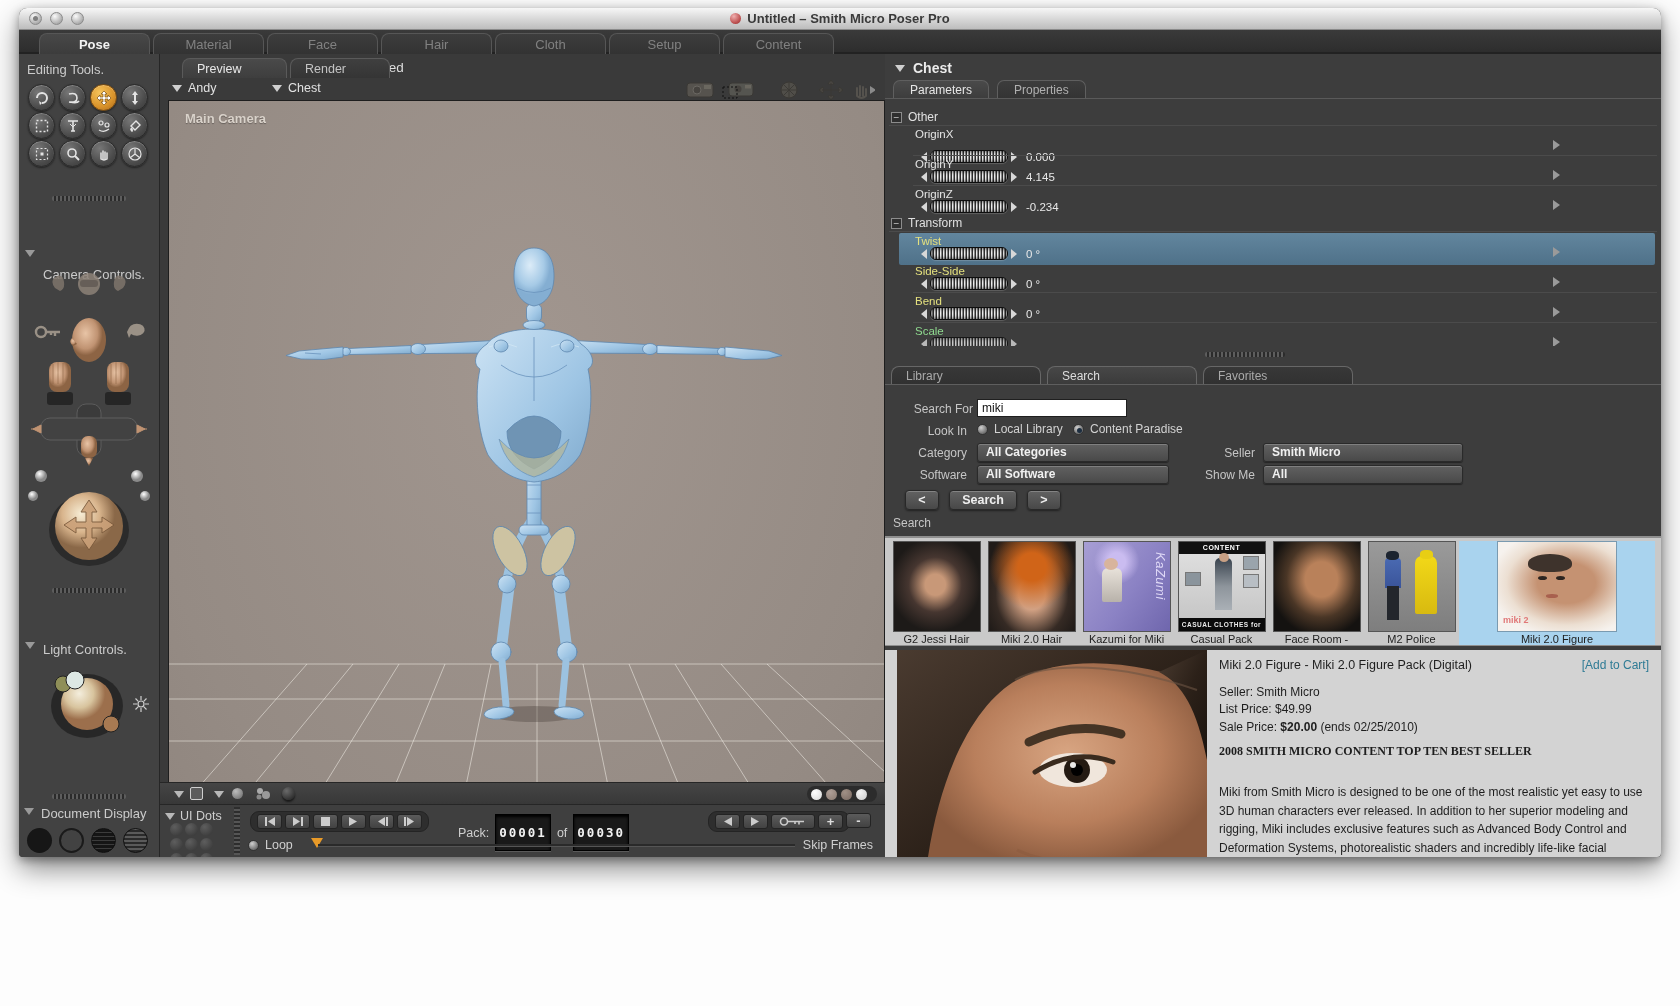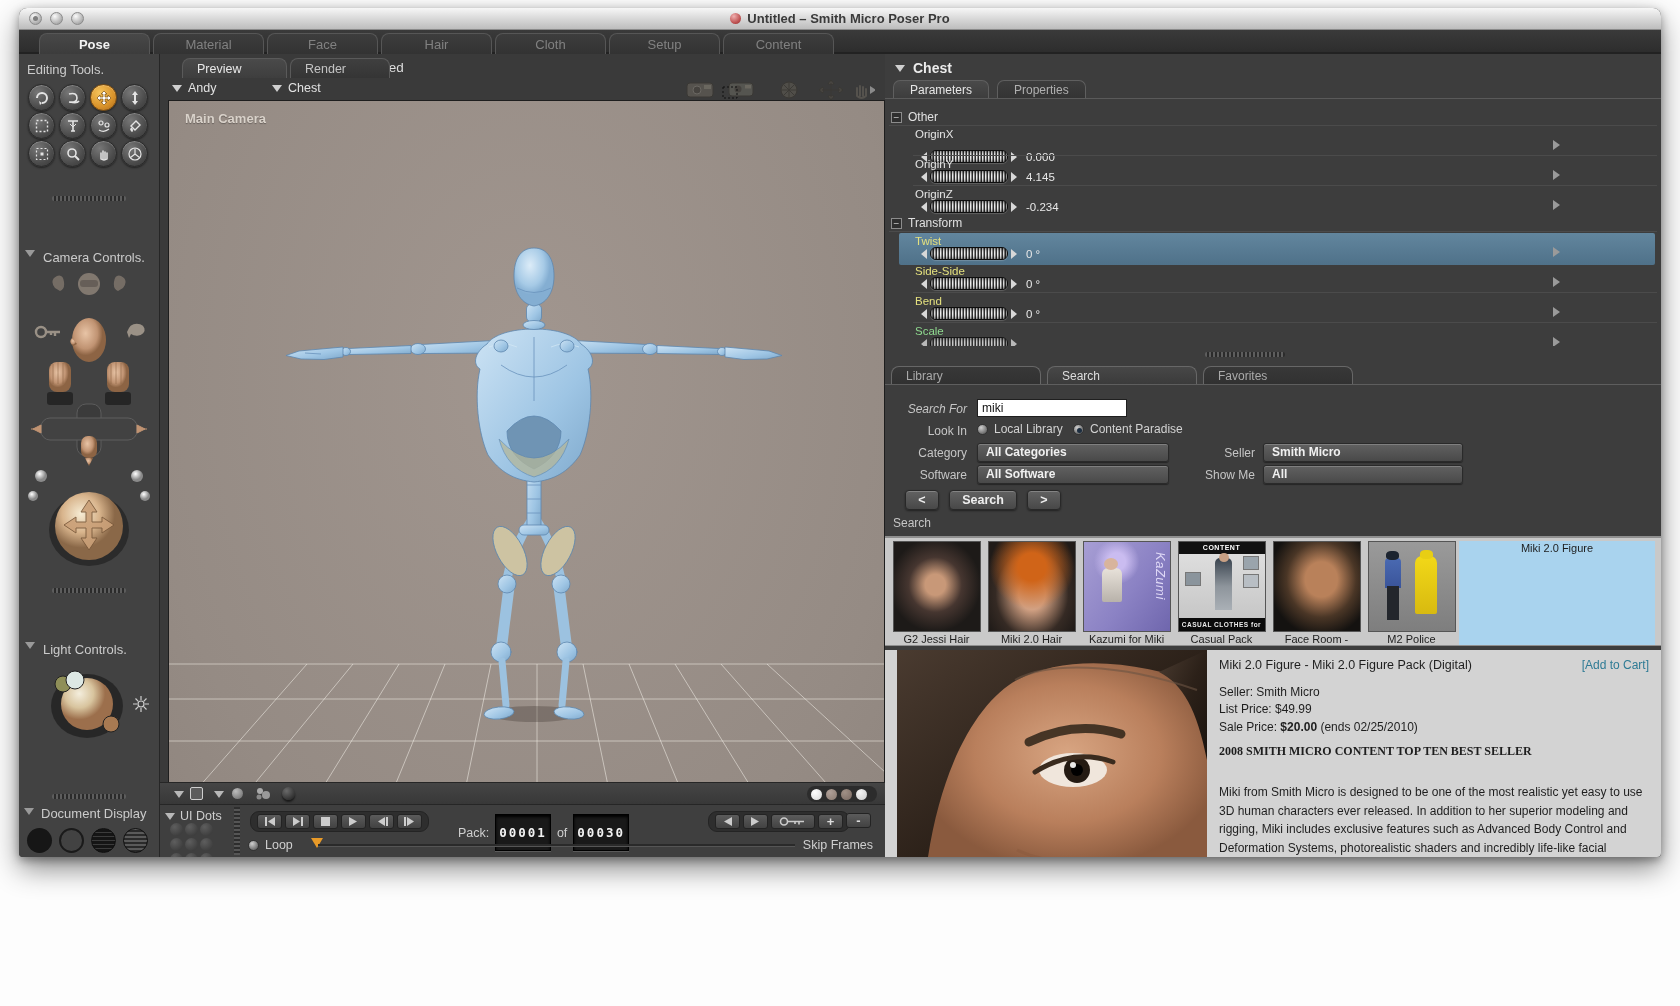--- a/index.html
+++ b/index.html
@@ -283,21 +283,21 @@
     </div>
     <div class="toolbtn" style="left:102px; top:86px;">
       <svg width="16" height="16">
           <circle cx="8" cy="8" r="6" fill="none" stroke="#e4e4e4" stroke-width="1.2"></circle>
           <path d="M8,8 V2.5 M8,8 L3.5,11.5 M8,8 L12.5,11.5" stroke="#e4e4e4" stroke-width="1.2"></path>
         </svg>
     </div>
 
     <div class="ribs-h" style="left:33px; top:142px;"></div>
 
-    <div class="side-label" style="left:24px; top:196px;text-align:center;">Camera Controls.</div>
+    <div class="side-label" style="left:24px; top:213px;text-align:center;">Camera Controls.</div>
     <div style="position:absolute; left:6px; top:196px;">
         <div class="tri-down" style="border-top-color:#9a9a9a;"></div>
       </div>
     <svg width="128" height="300" style="position:absolute; left:6px; top:214px;">
       <defs>
         <radialGradient id="skin" cx="40%" cy="35%">
             <stop offset="0%" stop-color="#e8c4a6"></stop>
             <stop offset="70%" stop-color="#c09372"></stop>
             <stop offset="100%" stop-color="#8d6444"></stop>
           </radialGradient>
@@ -745,21 +745,21 @@
       <div class="row-arrow" style="left:668px; top:239px;"></div>
     </div>
 
     <div class="ribs-h" style="left:320px; top:298px; width:80px;"></div>
 
     <div class="lib-tab" style="left:6px; top:312px;">Library</div>
     <div class="lib-tab active" style="left:162px; top:312px;" data_bind="">Search</div>
     <div class="lib-tab" style="left:318px; top:312px;">Favorites</div>
     <div style="position:absolute; left:0; top:330px; width:776px; height:1px; background:#5e5e5e;"></div>
 
-    <div class="form-label" style="left:12px; top:348px;font-style:italic;">Search For</div>
+    <div class="form-label" style="left:18px; top:348px;">Search For</div>
     <input class="search-input" style="left: 92px; top: 345px;" readonly="" value="miki">
 
     <div class="form-label" style="left:12px; top:370px;">Look In</div>
     <div style="position:absolute; left:92px; top:368px; display:flex; align-items:center; gap:6px;">
       <span class="radio"></span>
       <span style="font-size:12px; color:#d2d2d2;">Local Library</span>
     </div>
     <div style="position:absolute; left:188px; top:368px; display:flex; align-items:center; gap:6px;">
       <span class="radio sel"></span>
       <span style="font-size:12px; color:#d2d2d2;">Content Paradise</span>
@@ -818,20 +818,27 @@
         <div class="thumb-img" style="background:linear-gradient(#9a9a9a,#7e7e7e);">
           <span style="position:absolute; left:16px; top:16px; width:16px; height:30px; background:linear-gradient(#4a6ab2,#3a549a); border-radius:4px 4px 0 0;"></span>
           <span style="position:absolute; left:18px; top:44px; width:12px; height:34px; background:#23262c;"></span>
           <span style="position:absolute; left:17px; top:9px; width:13px; height:9px; border-radius:40%; background:#1c2430;"></span>
           <span style="position:absolute; right:18px; top:14px; width:22px; height:58px; background:linear-gradient(#f2d818,#d8ba10); border-radius:7px 7px 2px 2px;"></span>
           <span style="position:absolute; right:22px; top:8px; width:13px; height:9px; border-radius:40%; background:#e8ce14;"></span>
         </div>
         <div class="thumb-label">M2 Police</div>
       </div>
       <div class="thumb sel">
+        <div class="thumb-img" style="width:120px; background:radial-gradient(ellipse at 58% 46%, #c59272 30%, #ecdfd2 62%, #f6f2ee 80%); border-color:#7a9ab0;">
+          <span class="ovl" style="left:5px; bottom:6px; color:#e07878; font-size:9px; font-weight:bold; letter-spacing:0;">miki 2</span>
+          <span style="position:absolute; left:30px; top:12px; width:44px; height:18px; border-radius:50% 50% 40% 40%; background:#3e332c;"></span>
+          <span style="position:absolute; left:40px; top:34px; width:9px; height:4px; border-radius:50%; background:#2c2420;"></span>
+          <span style="position:absolute; left:58px; top:34px; width:9px; height:4px; border-radius:50%; background:#2c2420;"></span>
+          <span style="position:absolute; left:48px; top:52px; width:12px; height:4px; border-radius:45%; background:#a8604e;"></span>
+        </div>
         <div class="thumb-label">Miki 2.0 Figure</div>
       </div>
     </div>
 
     <div class="product" style="top:596px;">
       <div class="prod-img">
         <svg width="310" height="230">
           <defs>
             <radialGradient id="pskin" cx="55%" cy="45%">
                 <stop offset="0%" stop-color="#d8a582"></stop>

